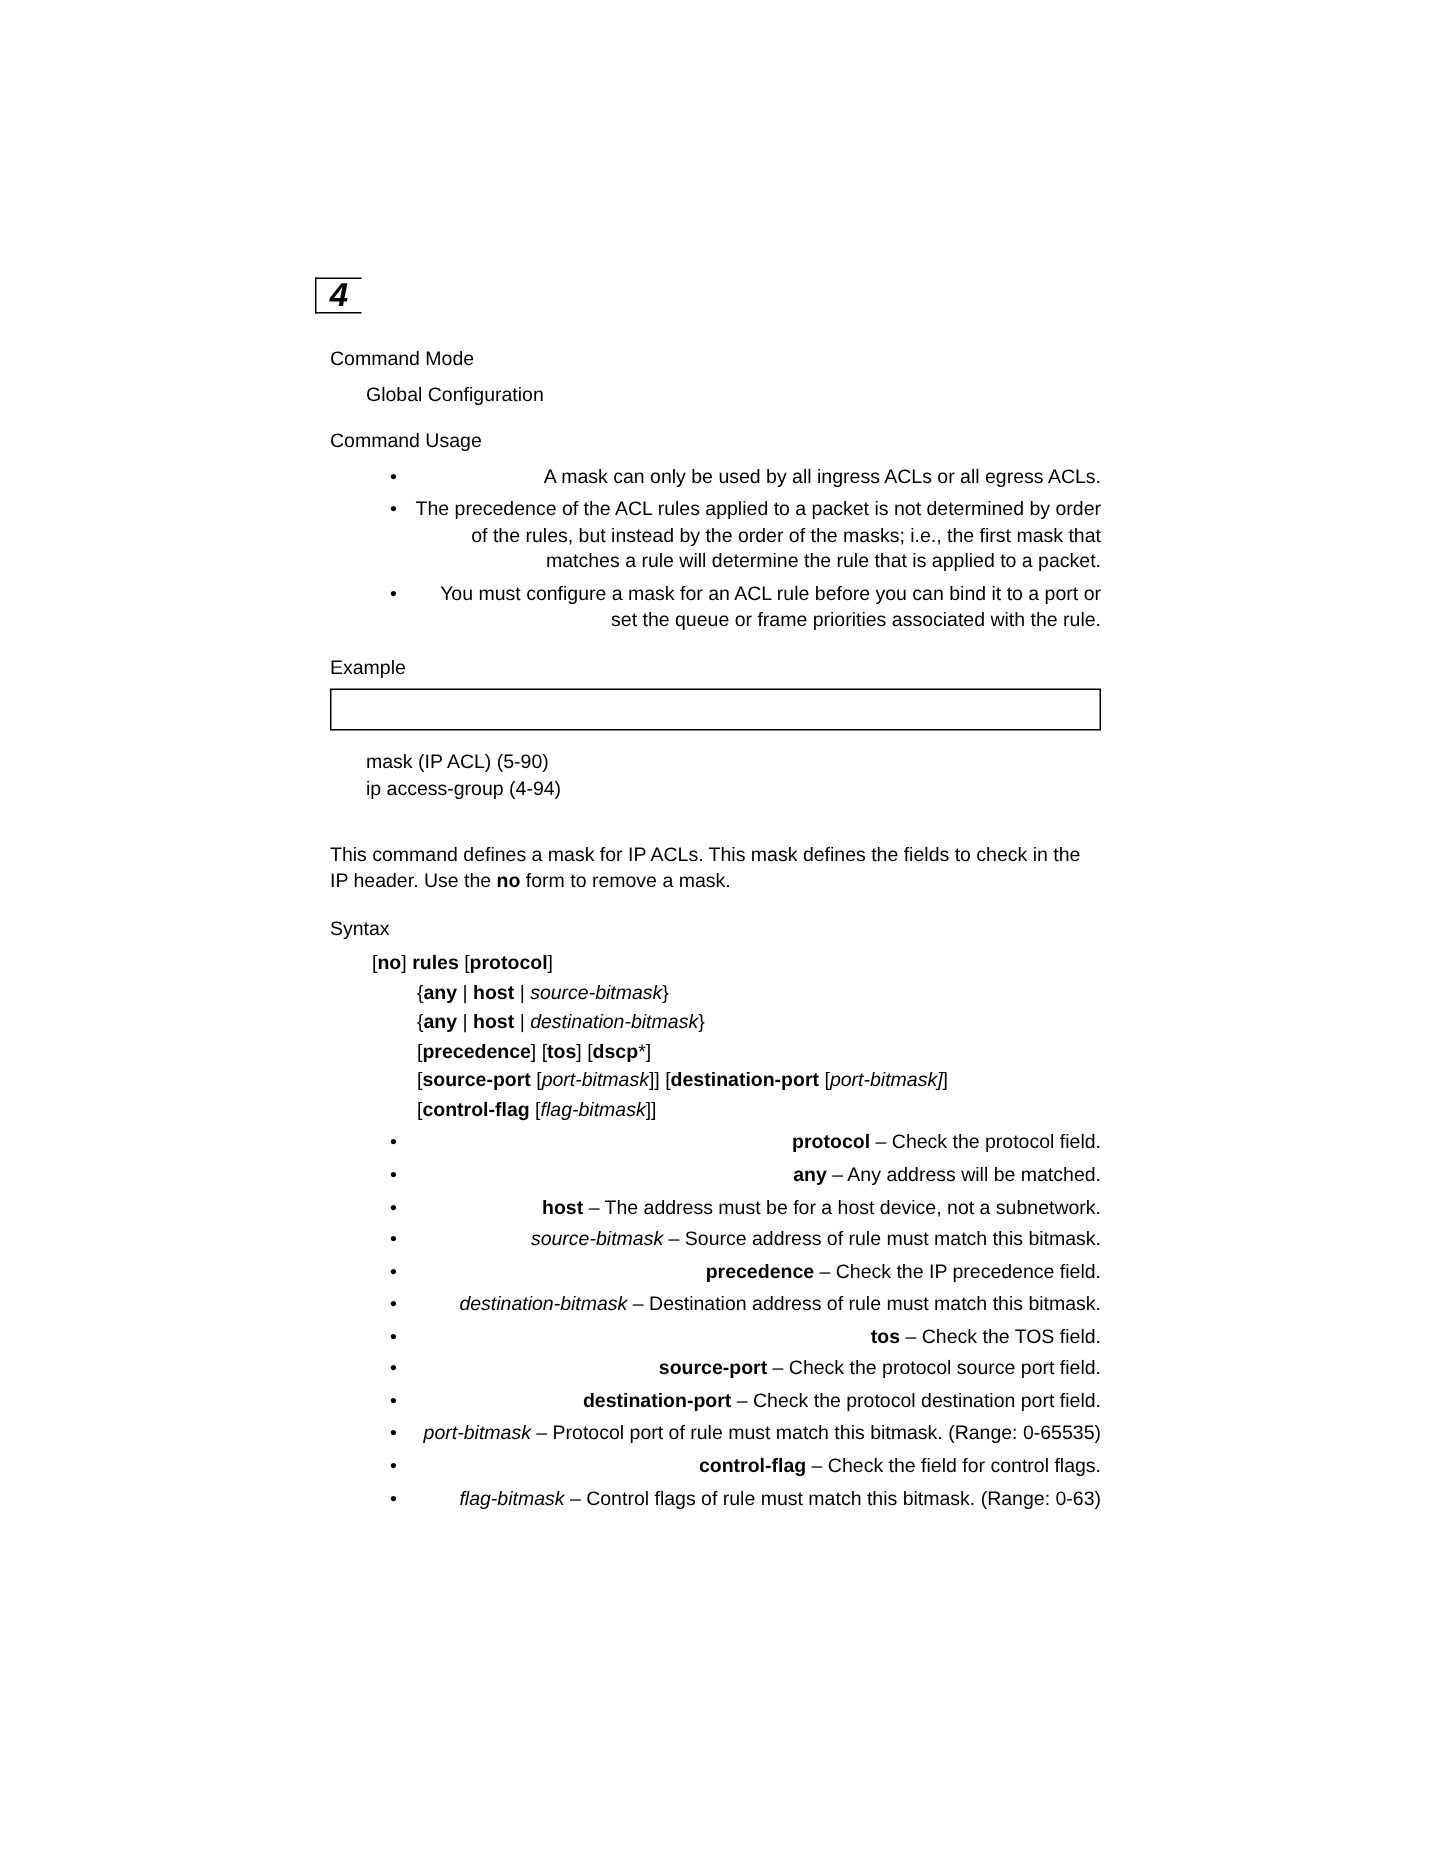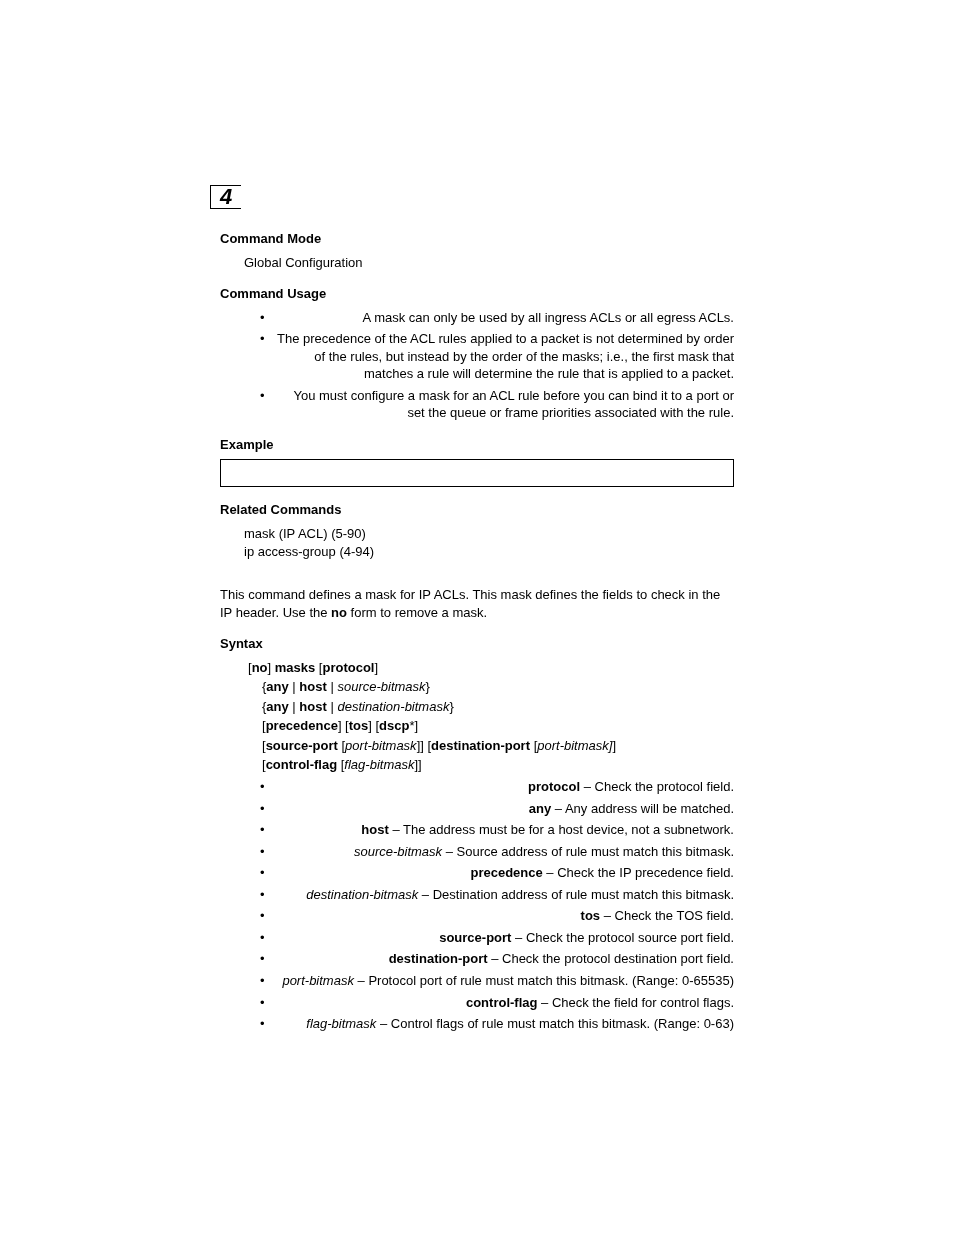--- a/index.html
+++ b/index.html
@@ -34,27 +34,27 @@
     font-weight: 900;
     font-style: italic;
     font-size: 22px;
     line-height: 1;
   }
   .content {
     margin-top: 50px;
     line-height: 1.35;
   }
   .heading {
-    font-weight: bold;
+    font-weight: normal;
     margin-top: 14px;
     margin-bottom: 6px;
   }
   .indent1 { margin-left: 24px; }
   .indent-syntax { margin-left: 28px; }
-  .indent-syntax-sub { margin-left: 42px; }
+  .indent-syntax-sub { margin-left: 58px; }
   ul.bullets {
     list-style: none;
     padding: 0;
     margin: 4px 0 4px 40px;
     text-align: right;
   }
   ul.bullets li {
     position: relative;
     margin-bottom: 4px;
     padding-left: 14px;
@@ -95,32 +95,31 @@
     <div class="heading">Command Usage</div>
     <ul class="bullets">
       <li>A mask can only be used by all ingress ACLs or all egress ACLs.</li>
       <li>The precedence of the ACL rules applied to a packet is not determined by order of the rules, but instead by the order of the masks; i.e., the first mask that matches a rule will determine the rule that is applied to a packet.</li>
       <li>You must configure a mask for an ACL rule before you can bind it to a port or set the queue or frame priorities associated with the rule.</li>
     </ul>
 
     <div class="heading">Example</div>
     <div class="example-box"></div>
 
-    <div class="heading">Related Commands</div>
     <div class="indent1">mask (IP ACL) (5-90)</div>
     <div class="indent1">ip access-group (4-94)</div>
 
     <div class="desc">
       <span>This command defines a mask for IP ACLs. This mask defines the fields to check in the IP header. Use the </span><b>no</b><span> form to remove a mask.</span>
     </div>
 
     <div class="heading">Syntax</div>
 
     <div class="indent-syntax syn-line">
-      [<b>no</b>] <b>masks</b> [<b>protocol</b>]
+      [<b>no</b>] <b>rules</b> [<b>protocol</b>]
     </div>
     <div class="indent-syntax-sub syn-line">
       {<b>any</b> | <b>host</b> | <i>source-bitmask</i>}
     </div>
     <div class="indent-syntax-sub syn-line">
       {<b>any</b> | <b>host</b> | <i>destination-bitmask</i>}
     </div>
     <div class="indent-syntax-sub syn-line">
       [<b>precedence</b>] [<b>tos</b>] [<b>dscp</b>*]
     </div>

